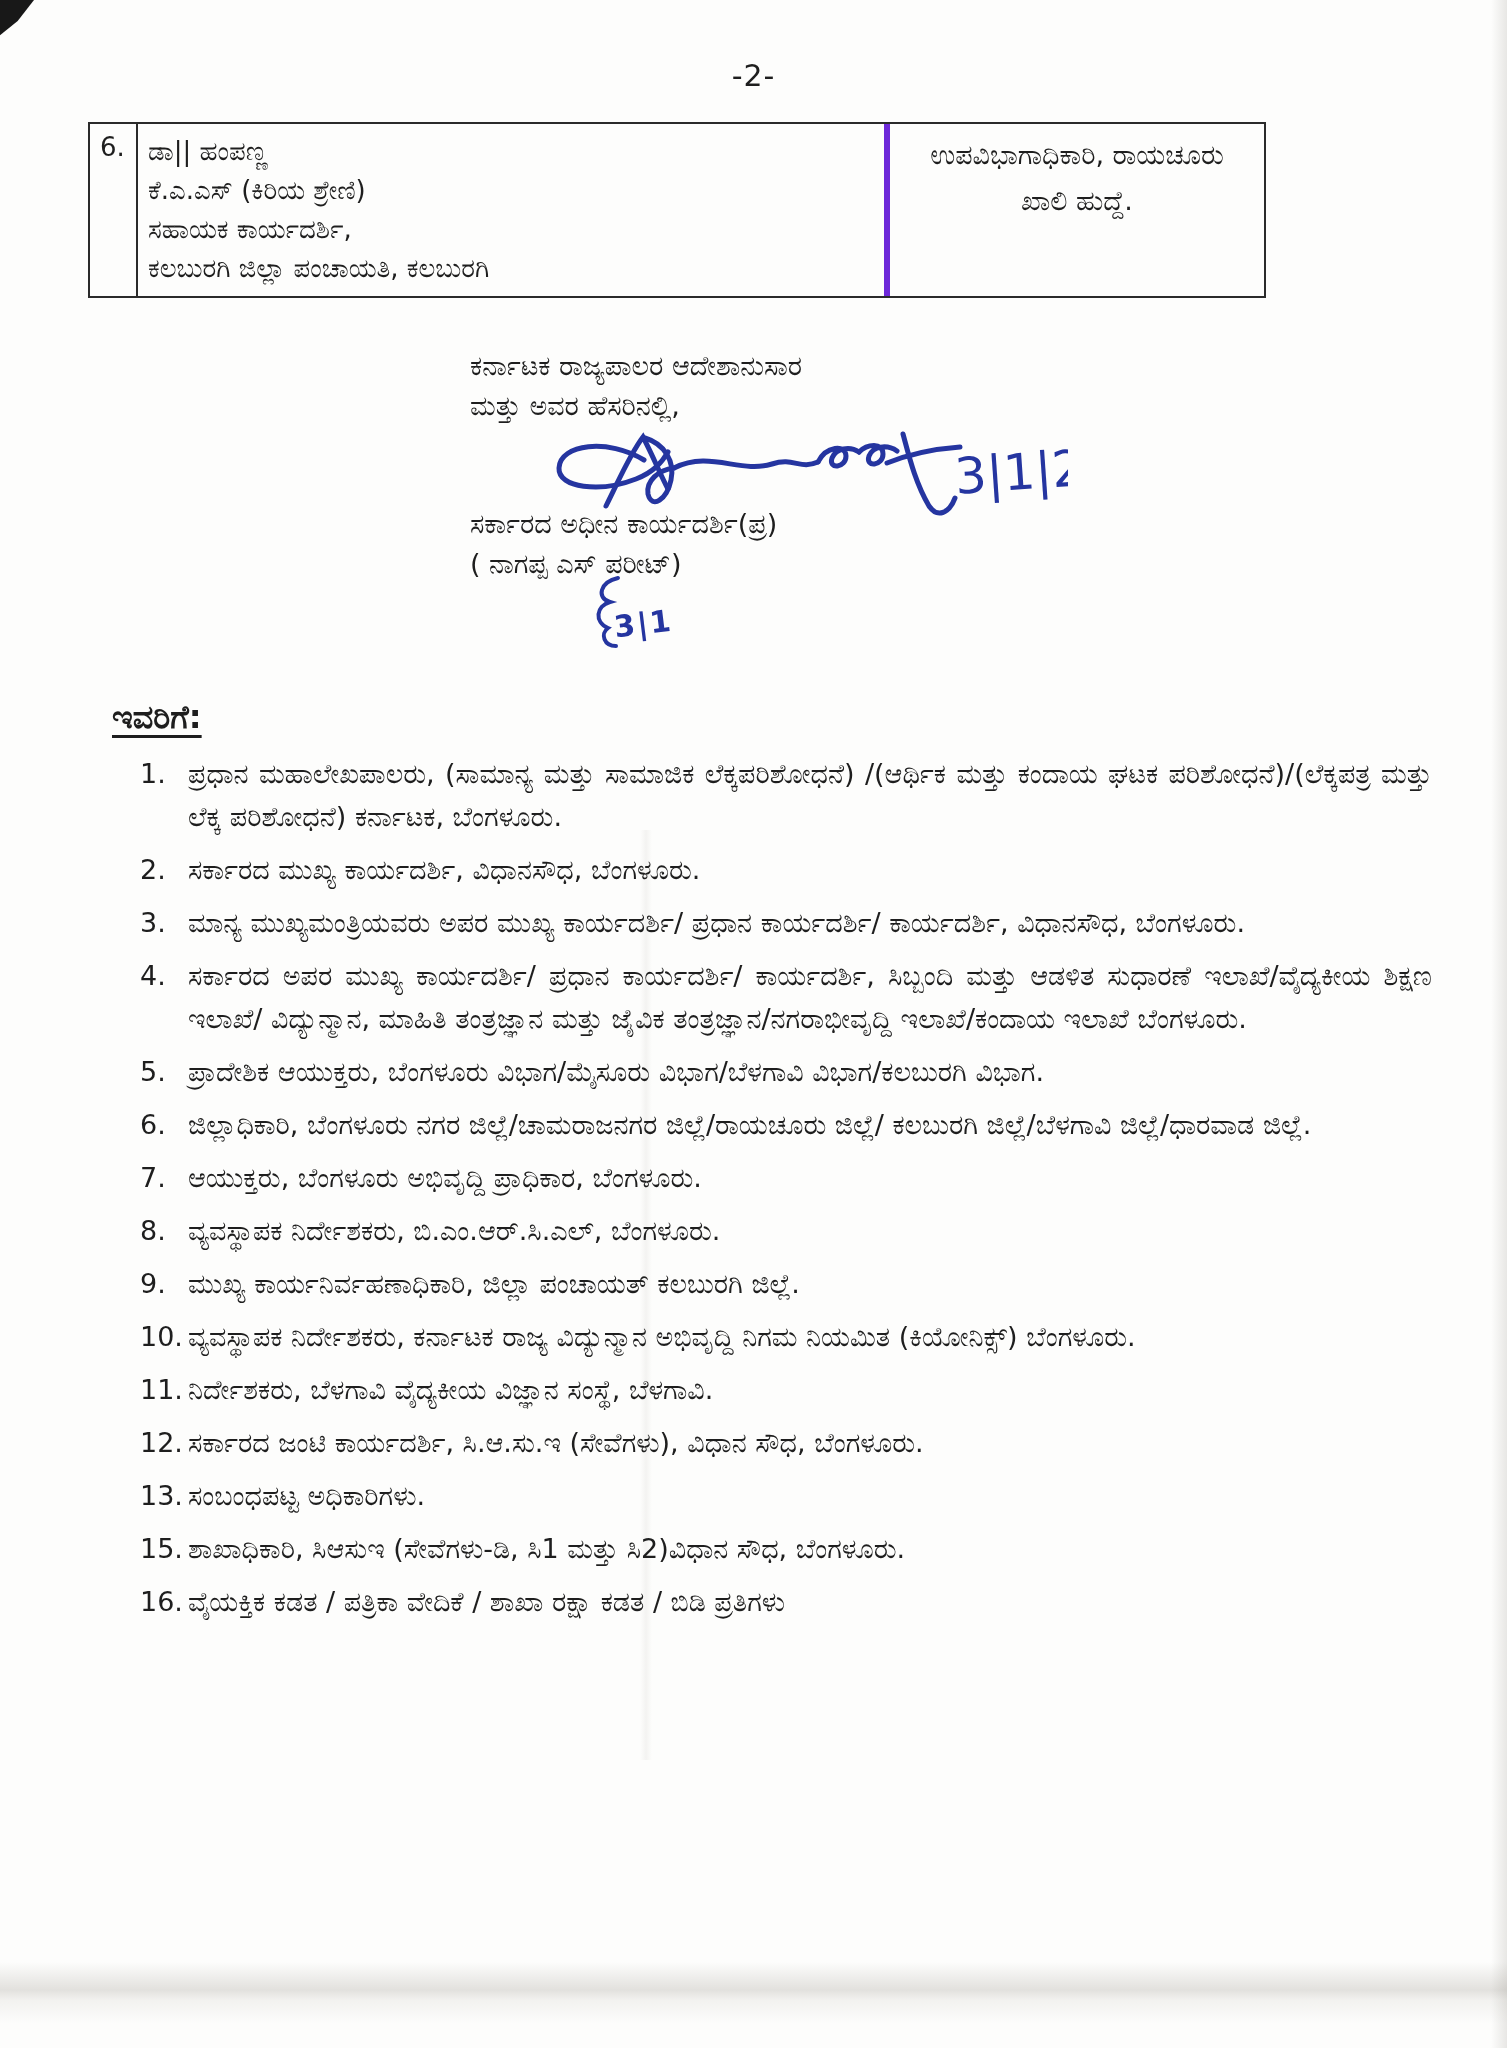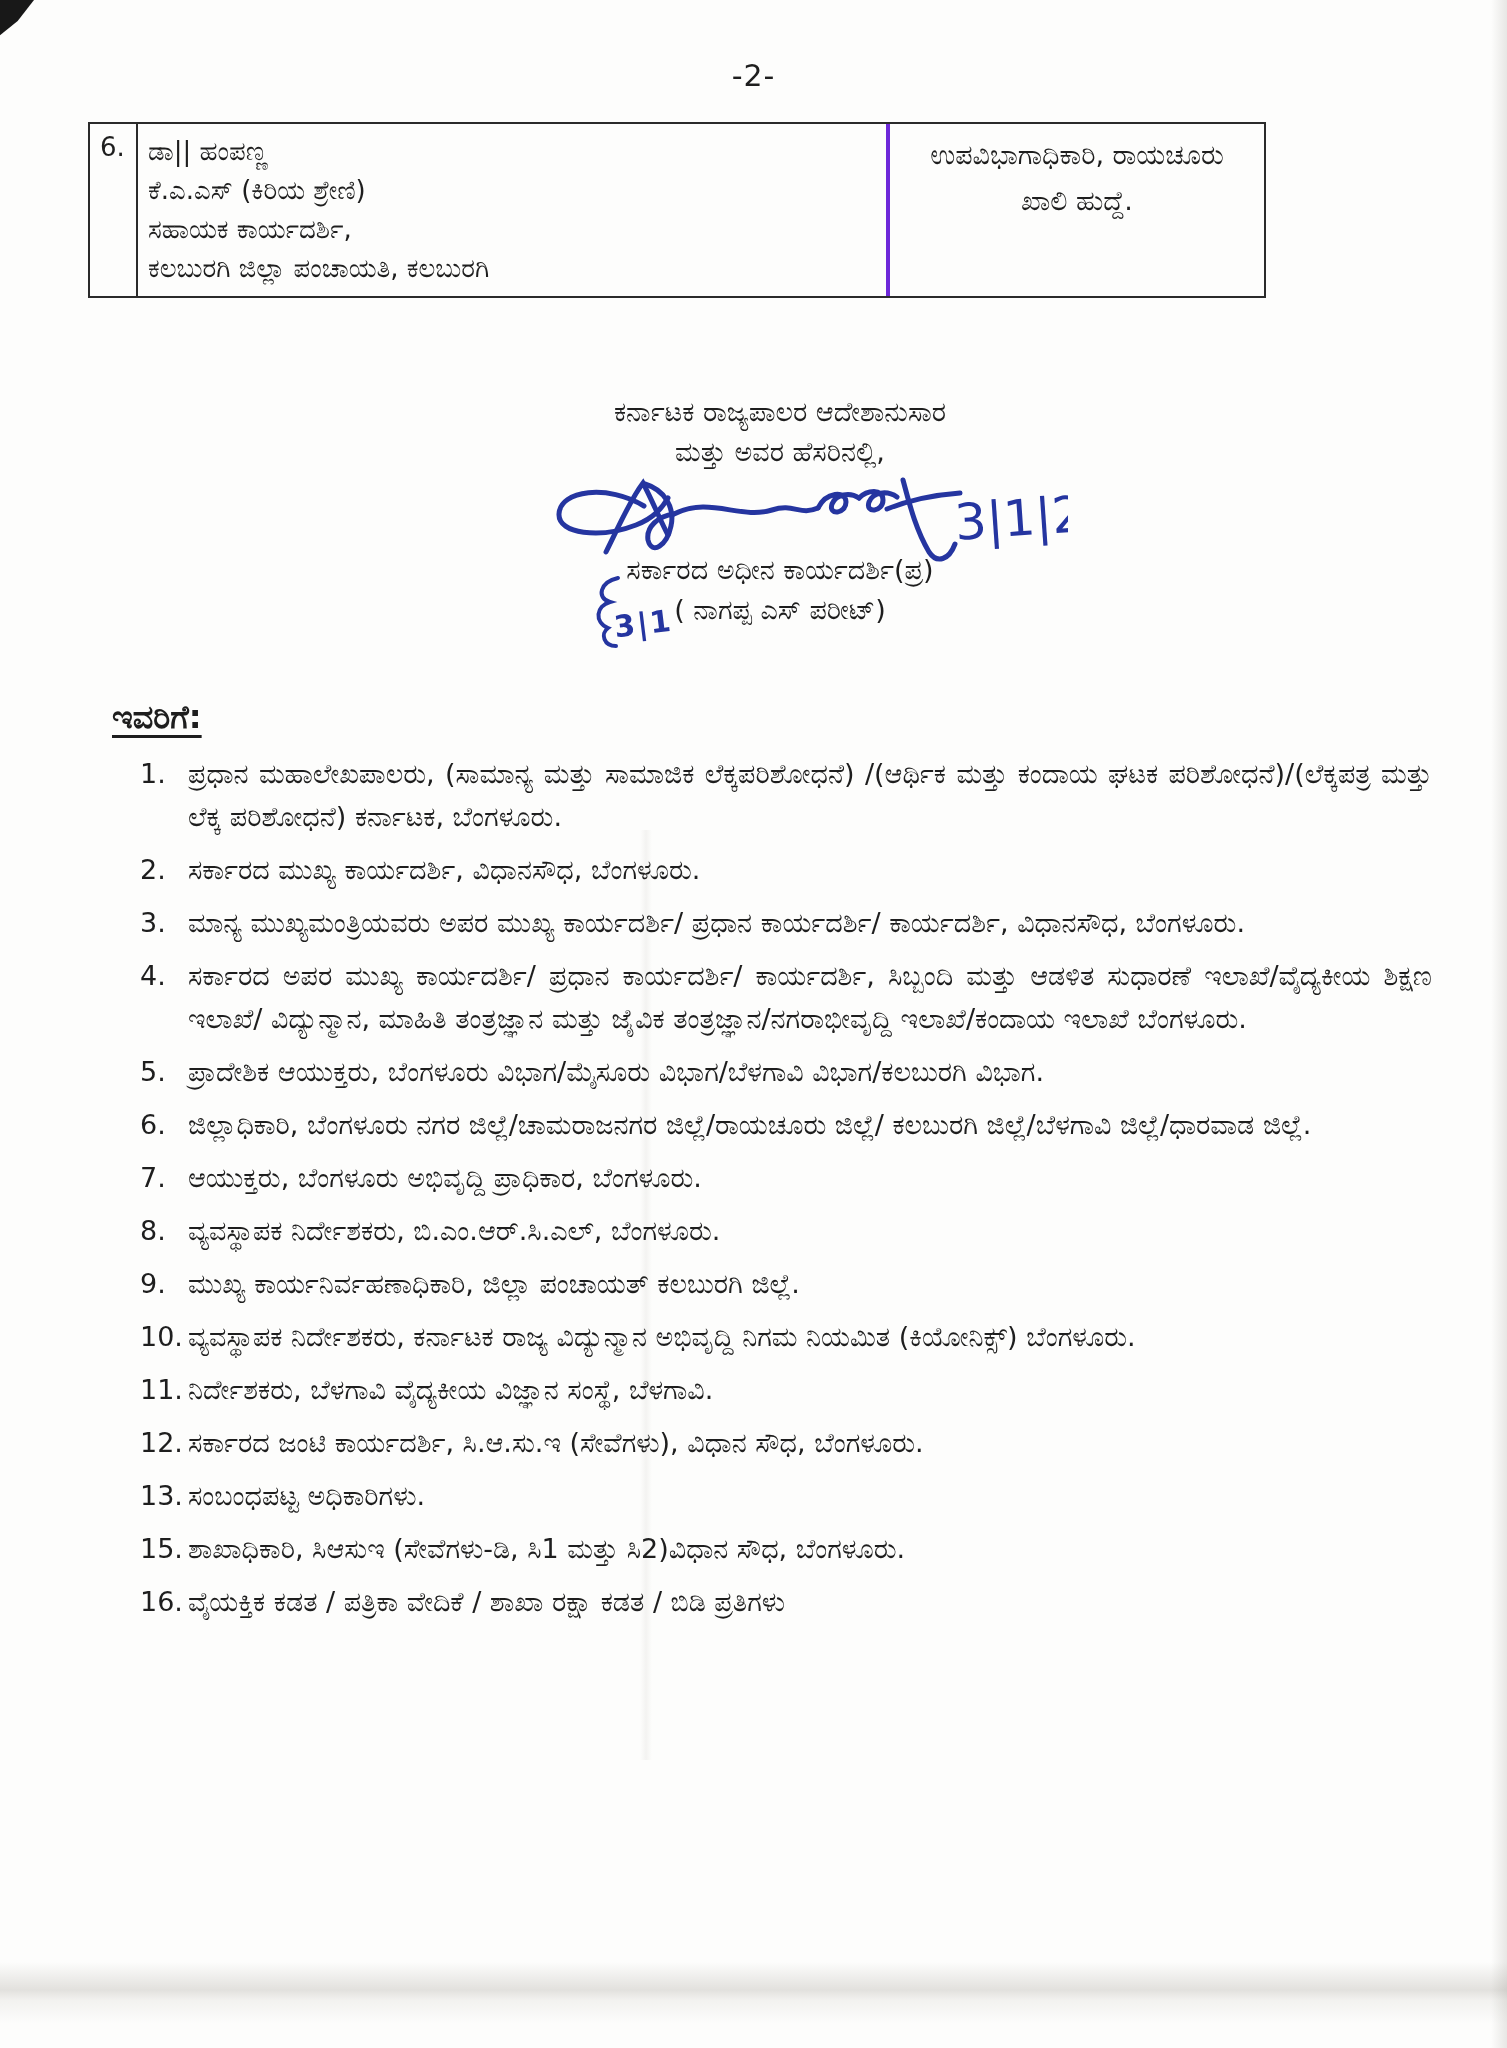--- a/index.html
+++ b/index.html
@@ -21,26 +21,26 @@
     background:linear-gradient(90deg, rgba(0,0,0,0), rgba(90,80,70,0.06), rgba(0,0,0,0)); }
 
   .page-num{ position:absolute; left:0; top:58px; width:1507px; text-align:center;
     font-size:30px; letter-spacing:1px; }
 
   
   .notice-table{ position:absolute; left:88px; top:122px; width:1178px;
     display:flex; align-items:stretch; border:2px solid #2b2b2b; box-sizing:border-box; }
   .notice-table .cell{ box-sizing:border-box; padding:8px 10px; }
   .col-num{ width:48px; border-right:2px solid #2b2b2b; font-size:26px; padding:8px 2px 0 6px; }
-  .col-officer{ width:752px; border-right:4px solid #6d28d9; font-size:26px; line-height:39px; }
+  .col-officer{ width:752px; border-right:6px solid #6d28d9; font-size:26px; line-height:39px; }
   .col-posting{ flex:1; font-size:27px; line-height:46px; text-align:center; padding-top:12px; }
 
   
   .sig-block{ position:absolute; left:470px; top:346px; width:620px;
-    text-align:center; font-size:27px; line-height:40px;margin-top:46px; }
+    text-align:left; font-size:27px; line-height:40px; }
   .sig-line{ margin:0; }
   .sig-script{ position:relative; height:92px; margin:-4px 0 -10px; }
   .sig-script svg{ position:absolute; left:78px; top:0; }
   .margin-note{ position:absolute; left:588px; top:572px; width:90px; height:84px; color:#2535a0; }
   .margin-note svg{ position:absolute; left:0; top:0; }
   .margin-note .note-text{ position:absolute; left:26px; top:34px; font-size:30px;
     transform:rotate(-7deg); font-weight:bold; letter-spacing:2px; }
 
   
   .dist-heading{ position:absolute; left:112px; top:698px; font-size:32px; font-weight:bold;

